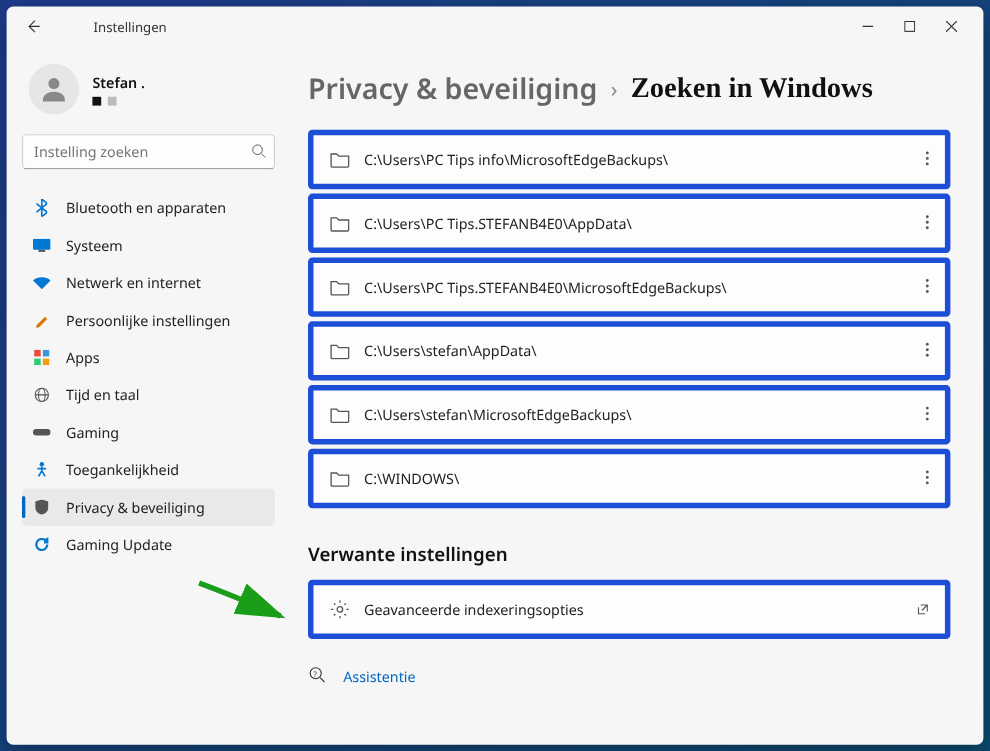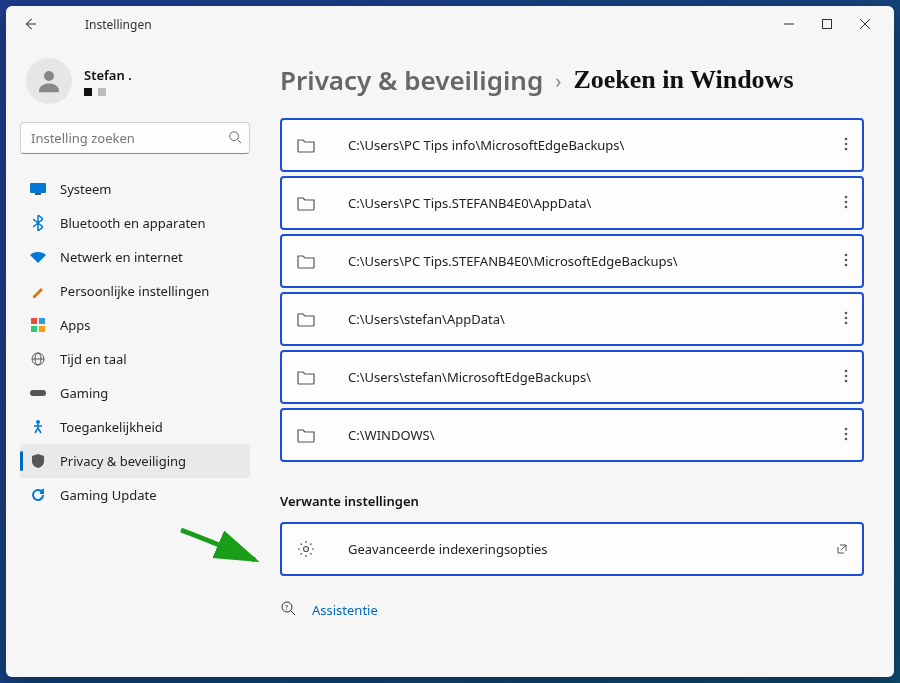--- a/index.html
+++ b/index.html
@@ -24,25 +24,25 @@
   .nav li { display: flex; align-items: center; height: 34px; padding: 0 10px; border-radius: 4px; cursor: pointer; font-size: 13px; color: #222; gap: 14px; position: relative; }
   .nav li.active { background: #e9e9e9; }
   .nav li.active::before { content: ""; position: absolute; left: 0; top: 7px; bottom: 7px; width: 3px; background: #0067c0; border-radius: 2px; }
   .nav .navicon { width: 16px; height: 16px; display: flex; align-items: center; justify-content: center; font-size: 14px; }
   .main { flex: 1; padding: 20px 30px 0 16px; overflow-y: auto; }
   .breadcrumb { display: flex; align-items: center; gap: 12px; margin-bottom: 20px; }
   .breadcrumb .bc-parent { font-size: 26px; font-weight: 600; color: #666; }
   .breadcrumb .bc-sep { font-size: 20px; color: #888; }
   .breadcrumb .bc-current { font-size: 26px; font-weight: 600; color: #111; font-family: Liberation Serif, serif; }
   .card-list { display: flex; flex-direction: column; gap: 4px; }
-  .card { background: #fdfdfd; border: 2px solid #1d4ed8; border-radius: 4px; height: 54px; display: flex; align-items: center; padding: 16px 14px; gap: 32px; }
+  .card { background: #fdfdfd; border: 5px solid #1d4ed8; border-radius: 4px; height: 54px; display: flex; align-items: center; padding: 16px 14px; gap: 12px; }
   .card .lead-icon { width: 20px; height: 20px; display: flex; align-items: center; justify-content: center; color: #555; }
   .card .card-text { flex: 1; font-size: 13px; color: #222; }
   .card .tail-icon { color: #555; cursor: pointer; }
-  .section-header { font-size: 13px; font-weight: 600; color: #111; margin: 30px 0 12px; }
+  .section-header { font-size: 17px; font-weight: 600; color: #111; margin: 30px 0 12px; }
   .footer-links { margin-top: 24px; padding-bottom: 12px; display: flex; flex-direction: column; gap: 10px; }
   .footer-link { display: flex; align-items: center; gap: 14px; font-size: 13px; color: #0067c0; cursor: pointer; }
   .footer-link .flicon { width: 18px; color: #333; }
   .arrow-annotation { position: absolute; left: 173px; top: 522px; pointer-events: none; }
 </style>
 </head>
 <body>
 
 <div class="window">
   <div class="titlebar">
@@ -93,34 +93,34 @@
       <div class="searchbox">
         <input type="text" placeholder="Instelling zoeken" style="">
         <span class="icon"><svg width="14" height="14" viewBox="0 0 16 16" fill="none">
               <circle cx="7" cy="7" r="5" stroke="currentColor"></circle>
               <line x1="11" y1="11" x2="15" y2="15" stroke="currentColor"></line>
             </svg></span>
       </div>
       <ul class="nav" id="nav-list">
           <li>
             <span class="navicon">
+              <svg width="10" height="16" viewBox="0 0 10 16" fill="#0078d4">
+                <path d="M5 0v16l5-4-5-4 5-4-5-4zM5 8L0 4m0 8l5-4" stroke="#0078d4" stroke-width="1.5" fill="none"></path>
+              </svg>
+            </span>
+            <span>Bluetooth en apparaten</span>
+          </li>
+          <li>
+            <span class="navicon">
               <svg width="16" height="12" viewBox="0 0 16 12">
                 <rect x="0" y="0" width="16" height="10" rx="1" fill="#0078d4"></rect>
                 <rect x="5" y="10" width="6" height="2" fill="#555"></rect>
               </svg>
             </span>
             <span>Systeem</span>
-          </li>
-          <li>
-            <span class="navicon">
-              <svg width="10" height="16" viewBox="0 0 10 16" fill="#0078d4">
-                <path d="M5 0v16l5-4-5-4 5-4-5-4zM5 8L0 4m0 8l5-4" stroke="#0078d4" stroke-width="1.5" fill="none"></path>
-              </svg>
-            </span>
-            <span>Bluetooth en apparaten</span>
           </li>
           <li>
             <span class="navicon">
               <svg width="16" height="12" viewBox="0 0 16 12" fill="#0078d4">
                 <path d="M8 12L0 4c4-4 12-4 16 0z"></path>
               </svg>
             </span>
             <span>Netwerk en internet</span>
           </li>
           <li>

